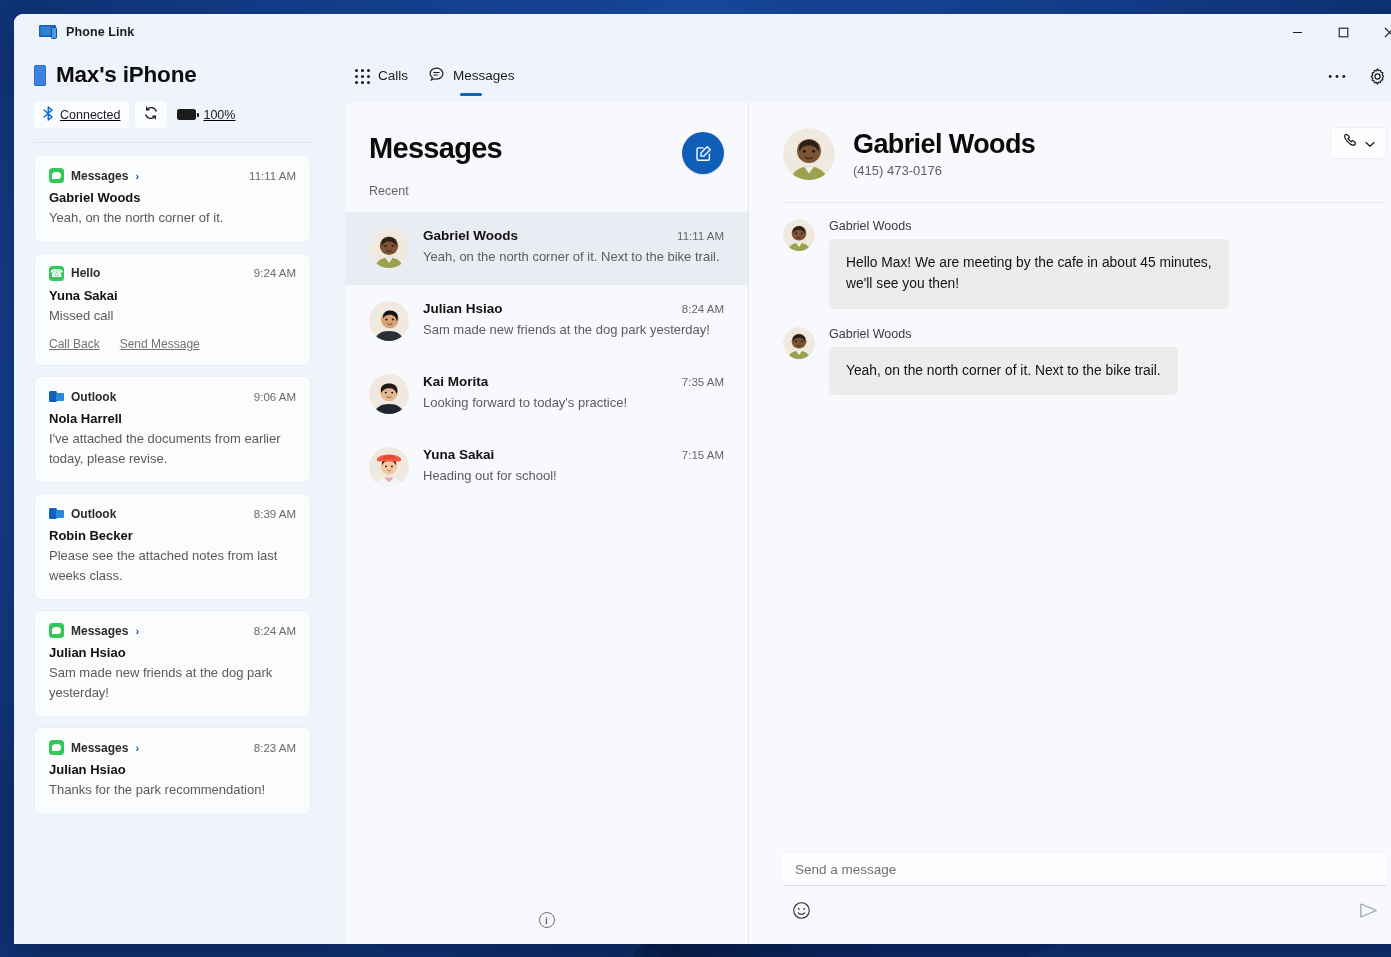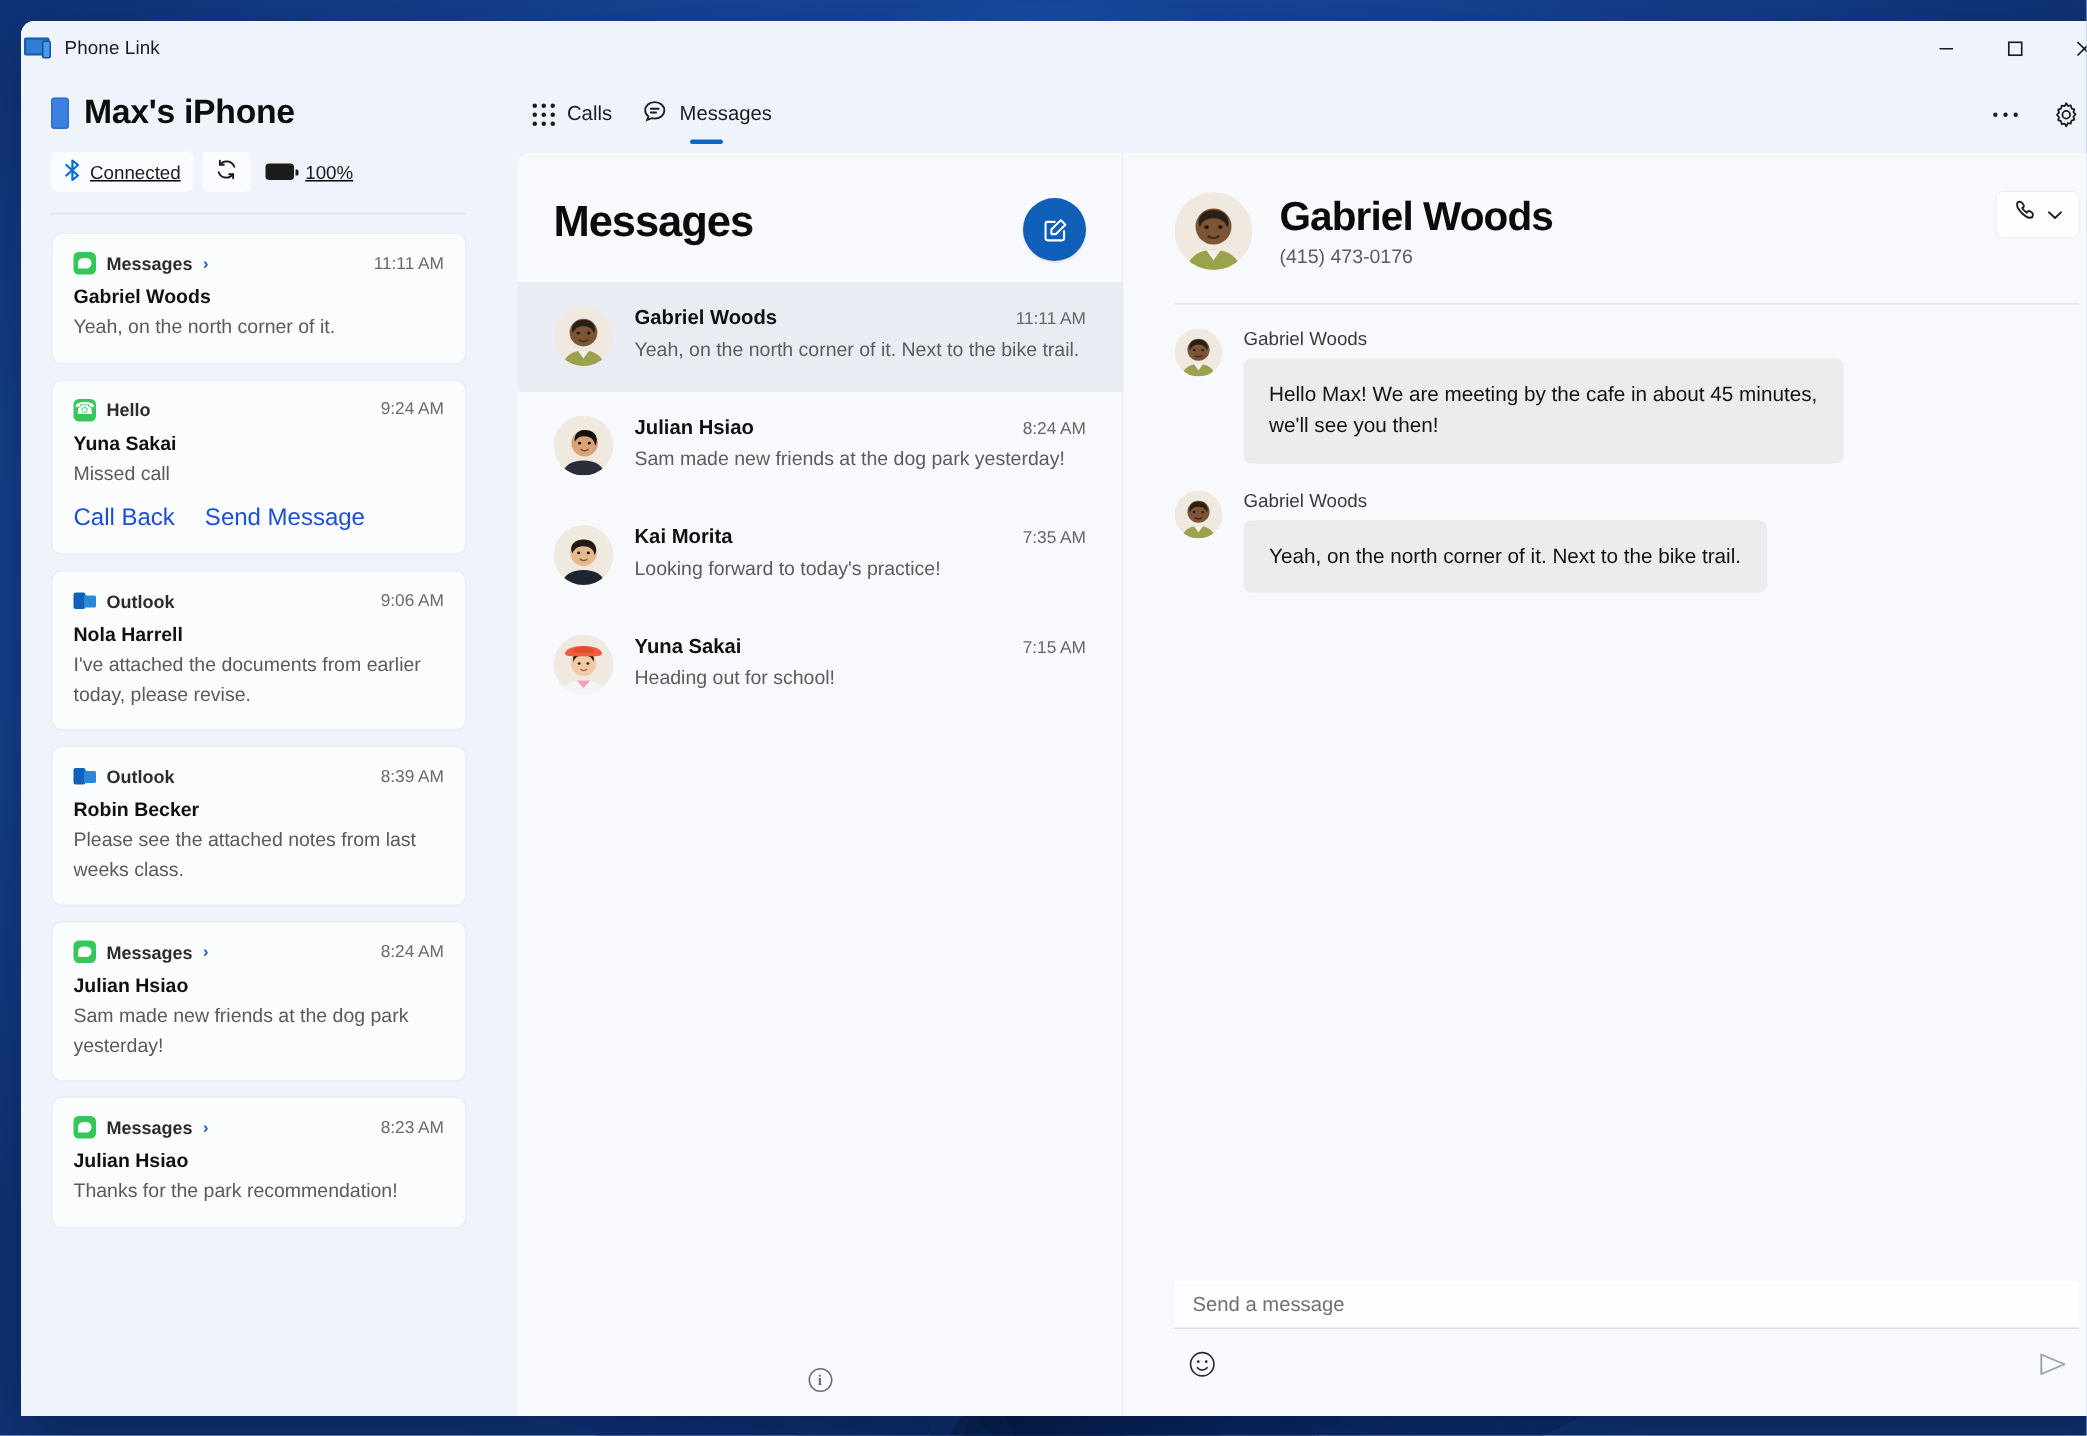--- a/index.html
+++ b/index.html
@@ -45,21 +45,21 @@
     display: flex; flex-direction: column;
   }
 
   
   #titlebar {
     height: 36px; flex: 0 0 36px;
     display: flex; align-items: center;
     background: #eff3fb;
     position: relative; z-index: 6;
   }
-  .tb-app { display: flex; align-items: center; gap: 10px; padding-left: 2px; }
+  .tb-app { display: flex; align-items: center; gap: 10px; padding-left: 25px; font-weight: bold; }
   .tb-icon {
     width: 17px; height: 15px; position: relative;
   }
   .tb-icon .mon {
     position:absolute; left:0; top:0; width:17px; height:12px;
     background:#2f7fd4; border-radius:1.5px;
     box-shadow: inset 0 0 0 1.5px #1c5fae;
   }
   .tb-icon .ph {
     position:absolute; right:-1px; top:2px; width:6px; height:12px;
@@ -136,21 +136,21 @@
     padding: 12px 14px 14px 14px;
     margin-bottom: 10px;
   }
   .nc-top { display:flex; align-items:center; gap:7px; margin-bottom: 7px; }
   .nc-appname { font-size:12px; color:#2c2c2c; font-weight:600; }
   .nc-chev { font-size:11px; color:#1458ad; font-weight:700; }
   .nc-time { margin-left:auto; font-size:11.5px; color:#6a6a6a; }
   .nc-sender { font-size:13px; font-weight:700; color:#111; margin-bottom:3px; }
   .nc-text { font-size:13px; color:#5a5a5a; line-height:1.5; }
   .nc-actions { display:flex; gap:20px; margin-top:12px; }
-  .nc-action { font-size:16px; color:#1d4ed8; cursor:pointer; }
+  .nc-action { font-size:12px; color:#737373; cursor:pointer;text-decoration:underline; }
 
   .appicon { width:15px; height:15px; border-radius:3.5px; display:block; position:relative; flex:0 0 15px;}
   .appicon.msgs { background:#35c759; }
   .appicon.msgs:after{
     content:""; position:absolute; left:3px; top:3.5px;
     width:9px; height:7px; background:#fff; border-radius:4px 4px 4px 1px;
   }
   .appicon.phone { background:#35c759; }
   .appicon.phone:after{
     content:"\260E"; position:absolute; inset:0; color:#fff;
@@ -486,20 +486,21 @@
         <div id="list-pane">
           <div class="lp-head">
             <span class="lp-title">Messages</span>
             <div class="compose-btn">
               <svg width="19" height="19" viewBox="0 0 20 20" fill="none" stroke="#ffffff" stroke-width="1.45" stroke-linecap="round" stroke-linejoin="round">
                 <path d="M16.2 10.6v5.1a1.4 1.4 0 0 1-1.4 1.4H4.6a1.4 1.4 0 0 1-1.4-1.4V5.5a1.4 1.4 0 0 1 1.4-1.4h5"></path>
                 <path d="M13.9 2.9l3.2 3.2-6.6 6.6H7.3V9.5z"></path>
               </svg>
             </div>
           </div>
+          <div class="lp-recent">Recent</div>
           <div id="conv-list">
               <div class="conv selected">
                 <div class="conv-av">
                   <svg class="face" viewBox="0 0 52 52">
                     <circle cx="26" cy="26" r="26" fill="#efe9df"></circle>
                     <circle cx="26" cy="23" r="12" fill="#7d5436"></circle>
                     <path d="M26 12c6 0 10 3.5 10 8.5 0 1.5-.5 2.5-1 3-1-4-4.5-6-9-6s-8 2-9 6c-.5-.5-1-1.5-1-3C16 15.5 20 12 26 12z" fill="#2b2018"></path>
                     <ellipse cx="21.4" cy="23.4" rx="1.5" ry="1.3" fill="#22160f"></ellipse>
                     <ellipse cx="30.6" cy="23.4" rx="1.5" ry="1.3" fill="#22160f"></ellipse>
                     <path d="M22.5 29.5c1.8 1.6 5.2 1.6 7 0" stroke="#3d2719" stroke-width="1.3" fill="none" stroke-linecap="round"></path>

